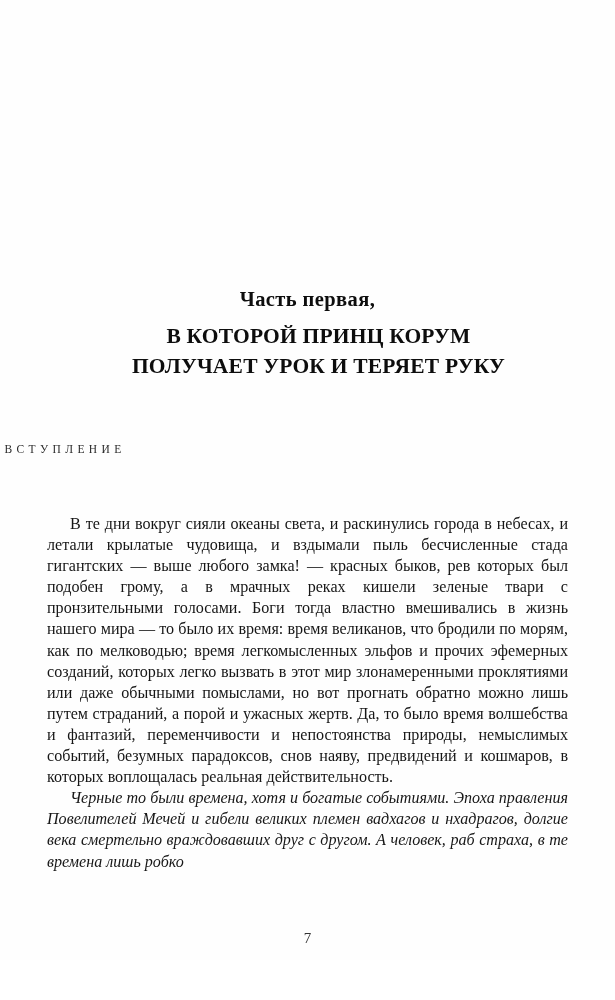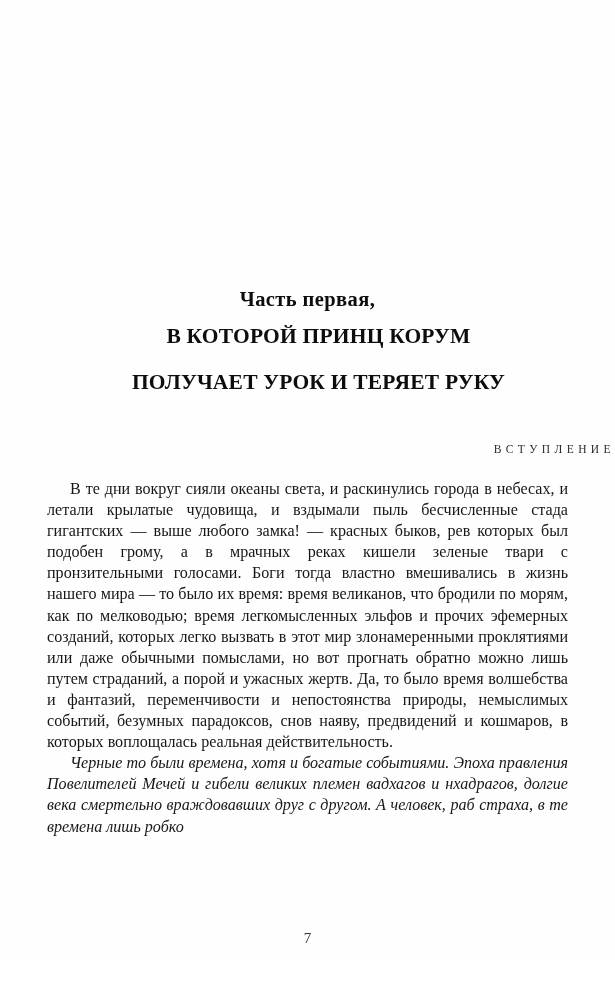--- a/index.html
+++ b/index.html
@@ -35,41 +35,41 @@
   .chapter-line {
     font-size: 21.5px;
     font-weight: bold;
     line-height: 30px;
     letter-spacing: 0.2px;
     color: #0d0d0d;
     white-space: nowrap;
     padding-left: 22px;
   }
   .chapter-line-1 { margin-top: 9px; }
-  .chapter-line-2 { margin-top: 16px; }
+  .chapter-line-2 { margin-top: 0px; }
 
   
   .section-heading {
     position: absolute;
     left: 0;
     top: 443px;
     width: 615px;
-    text-align: right;
+    text-align: left;
     font-size: 11.5px;
     letter-spacing: 4.4px;
     text-indent: 4.4px;
     color: #2b2b2b;
     font-weight: normal;
   }
 
   
   .body-text {
     position: absolute;
     left: 47px;
-    top: 478px;
+    top: 513px;
     width: 521px;
     text-align: justify;
     text-justify: inter-word;
     font-size: 16.1px;
     line-height: 21.1px;
     color: #161616;
     hyphens: manual;
   }
   .body-text p {
     margin: 0;

